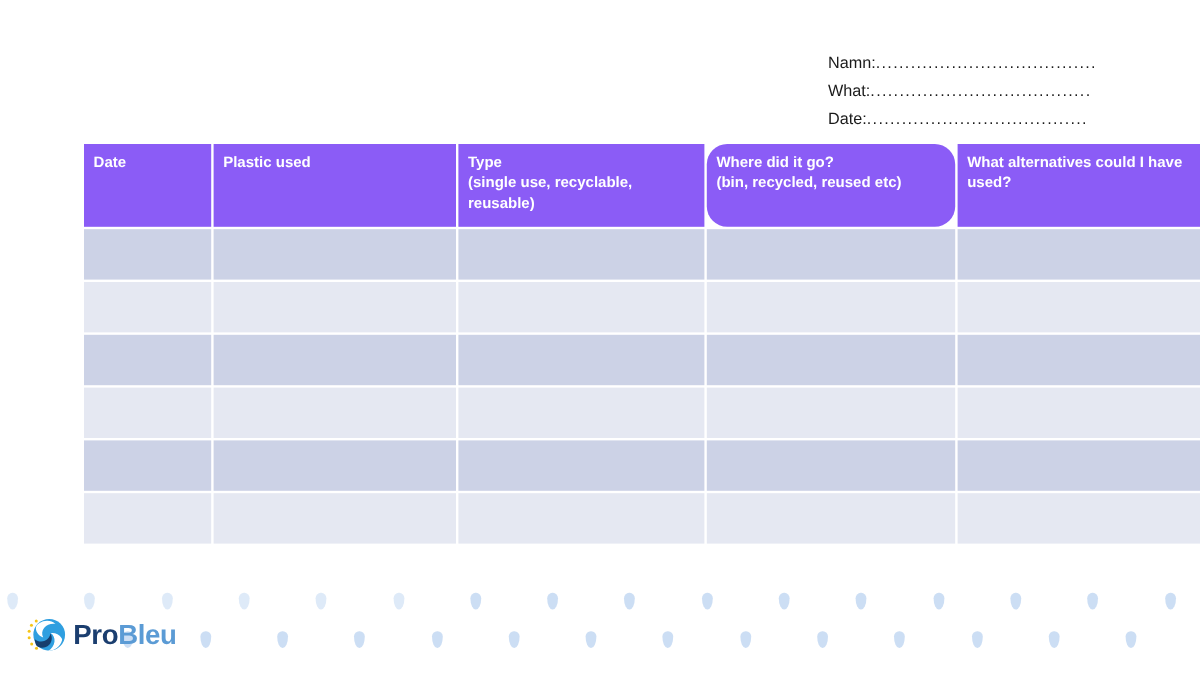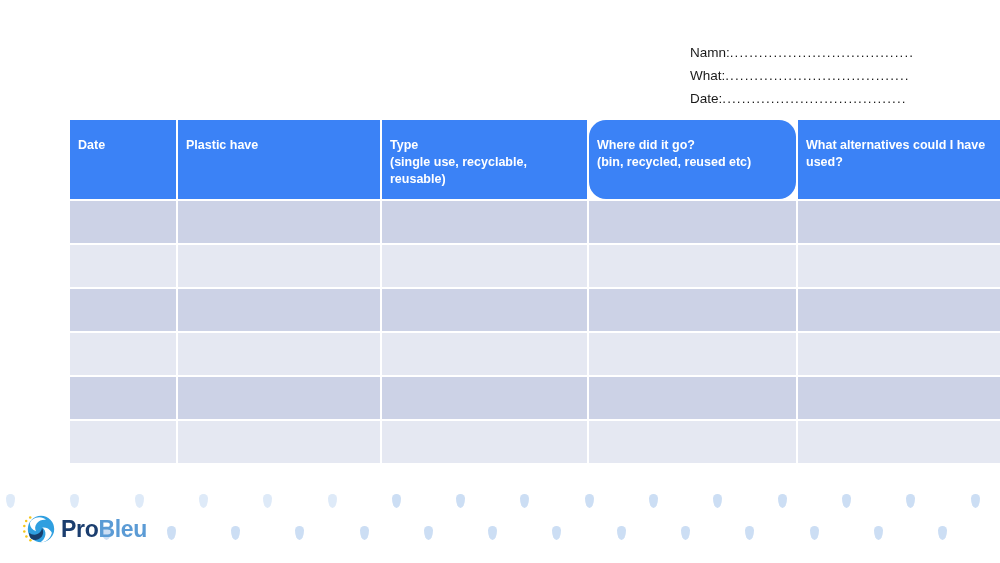--- a/index.html
+++ b/index.html
@@ -65,27 +65,27 @@
   .plastic-table {
     position: absolute;
     left: 68px;
     top: 118px;
     width: 872px;
     border-collapse: separate;
     border-spacing: 2px 2px;
     table-layout: fixed;
   }
   .plastic-table th {
-    background: #3b82f6;
+    background: #8b5cf6;
     color: #ffffff;
     font-size: 12.5px;
     font-weight: bold;
     text-align: left;
     vertical-align: top;
-    padding: 17px 8px 8px 8px;
+    padding: 7px 8px 8px 8px;
     height: 54px;
     line-height: 1.35;
   }
   .plastic-table td {
     height: 42px;
     padding: 0;
     border: 0;
   }
   .row-dark td { background: #ccd2e6; }
   .row-light td { background: #e5e8f2; }
@@ -158,21 +158,21 @@
     <div class="form-row">
       <span class="form-label">Date:</span>
       <span class="form-dots">......................................</span>
     </div>
   </div>
 
   <table class="plastic-table">
     <thead>
       <tr>
         <th class="col-date">Date</th>
-        <th class="col-item">Plastic have</th>
+        <th class="col-item">Plastic used</th>
         <th class="col-type">Type<br>(single use, recyclable, reusable)</th>
         <th class="col-where">Where did it go?<br>(bin, recycled, reused etc)</th>
         <th class="col-alts">What alternatives could I have used?</th>
       </tr>
     </thead>
     <tbody>
       <tr class="row-dark">
         <td></td>
         <td></td>
         <td></td>

